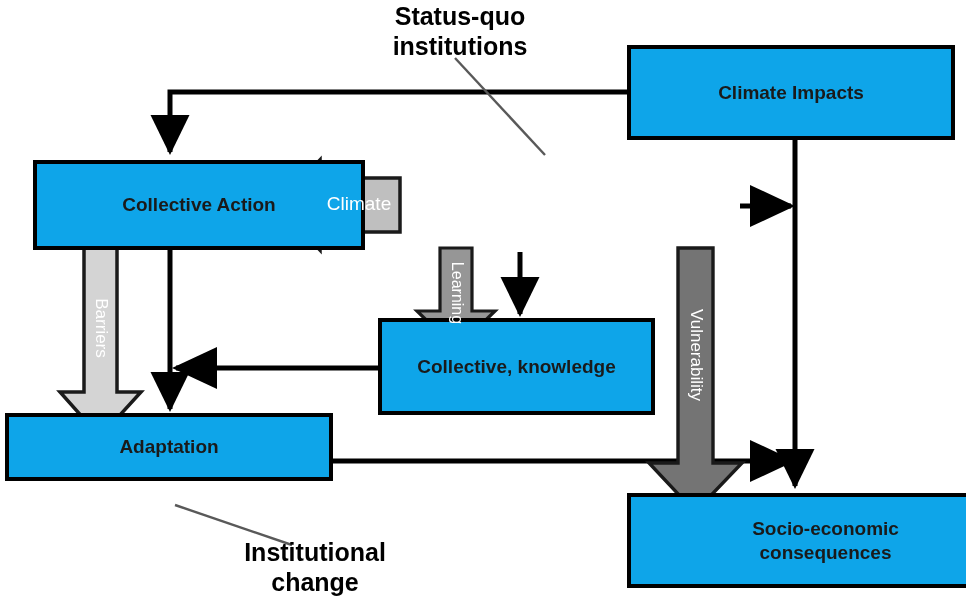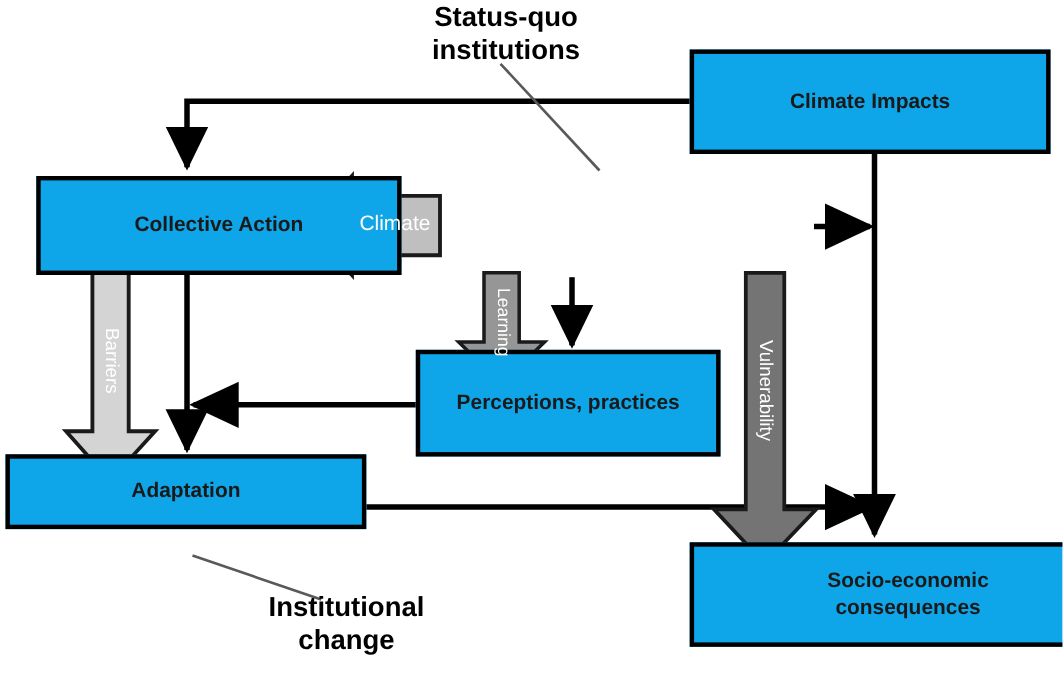--- a/index.html
+++ b/index.html
@@ -84,21 +84,21 @@
   <div class="box" style="left:627px;top:45px;width:328px;height:95px;font-size:19px;">
     <span>Climate Impacts</span>
   </div>
 
   <div class="box" style="left:5px;top:160px;width:332px;height:90px;font-size:19px;margin-left:28px;">
     <span>Collective Action</span>
   </div>
 
 
   <div class="box" style="left:378px;top:318px;width:277px;height:97px;font-size:19px;">
-    <span>Perceptions, practices</span>
+    <span>Collective, knowledge</span>
   </div>
 
   <div class="box" style="left:5px;top:413px;width:328px;height:68px;font-size:19px;">
     <span>Adaptation</span>
   </div>
 
   <div class="box" style="left:627px;top:493px;width:397px;height:95px;font-size:19px;">
     <span>
       <span>Socio-economic</span><br>
       <span>consequences</span>

